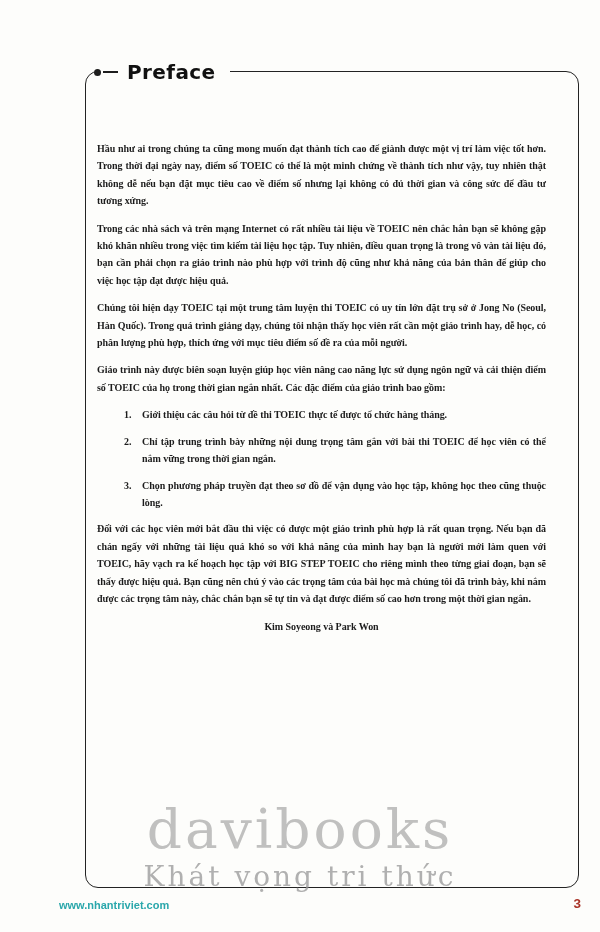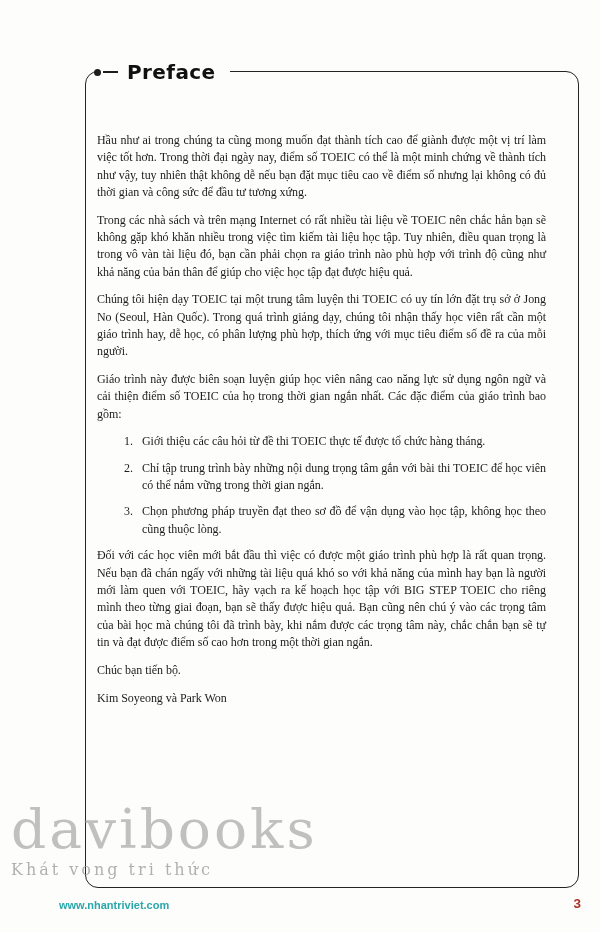--- a/index.html
+++ b/index.html
@@ -51,64 +51,65 @@
     font-size: 20px;
     font-weight: 600;
     letter-spacing: 0.4px;
     color: #111;
     white-space: nowrap;
   }
 
   
   .content {
     position: absolute;
-    left: 97px; top: 132px;
+    left: 97px; top: 140px;
     width: 449px;
-    font-size: 12px;
+    font-size: 10px;
     line-height: 17.4px;
     letter-spacing: -0.05px;
     text-align: justify;
     z-index: 2;
+    font-weight: bold;
   }
   .content p { margin: 0 0 10px 0; }
   .list { margin: 0 0 2px 0; }
   .list-item {
     display: flex;
     margin: 0 0 9px 27px;
     text-align: justify;
   }
   .list-num { flex: none; width: 18px; }
   .li-text { flex: 1; }
   .farewell { margin-top: 2px; }
   .signature {
-    text-align: left;
+    text-align: center;
     line-height: 19.5px;
     margin-top: 6px;
   }
 
   
   .watermark {
     position: absolute;
-    left: 11px; right: 0;
+    left: 0; right: 0;
     top: 800px;
-    text-align: left;
+    text-align: center;
     z-index: 4;
     pointer-events: none;
   }
   .wm-brand {
     font-family: "DejaVu Serif", serif;
     font-size: 55px;
     letter-spacing: 3px;
     color: #8f8f8f;
     opacity: 0.55;
     line-height: 58px;
   }
   .wm-tagline {
     font-family: "DejaVu Serif", serif;
-    font-size: 16px;
+    font-size: 28px;
     letter-spacing: 3px;
     color: #979797;
     opacity: 0.75;
     margin-top: 2px;
   }
 
   
   .footer-site {
     position: absolute;
     left: 16px; top: 899px;
@@ -157,21 +158,20 @@
         <span class="list-num">2.</span>
         <span class="li-text">Chỉ tập trung trình bày những nội dung trọng tâm gắn với bài thi TOEIC để học viên có thể nắm vững trong thời gian ngắn.</span>
       </div>
       <div class="list-item">
         <span class="list-num">3.</span>
         <span class="li-text">Chọn phương pháp truyền đạt theo sơ đồ để vận dụng vào học tập, không học theo cũng thuộc lòng.</span>
       </div>
     </div>
 
     <p>Đối với các học viên mới bắt đầu thì việc có được một giáo trình phù hợp là rất quan trọng. Nếu bạn đã chán ngấy với những tài liệu quá khó so với khả năng của mình hay bạn là người mới làm quen với TOEIC, hãy vạch ra kế hoạch học tập với BIG STEP TOEIC cho riêng mình theo từng giai đoạn, bạn sẽ thấy được hiệu quả. Bạn cũng nên chú ý vào các trọng tâm của bài học mà chúng tôi đã trình bày, khi nắm được các trọng tâm này, chắc chắn bạn sẽ tự tin và đạt được điểm số cao hơn trong một thời gian ngắn.</p>
-    <p class="farewell">Chúc bạn tiến bộ.</p>
 
     <div class="signature">
       <div>Kim Soyeong và Park Won</div>
     </div>
   </div>
 
   <div class="watermark">
     <div class="wm-brand">davibooks</div>
     <div class="wm-tagline">Khát vọng tri thức</div>
   </div>

